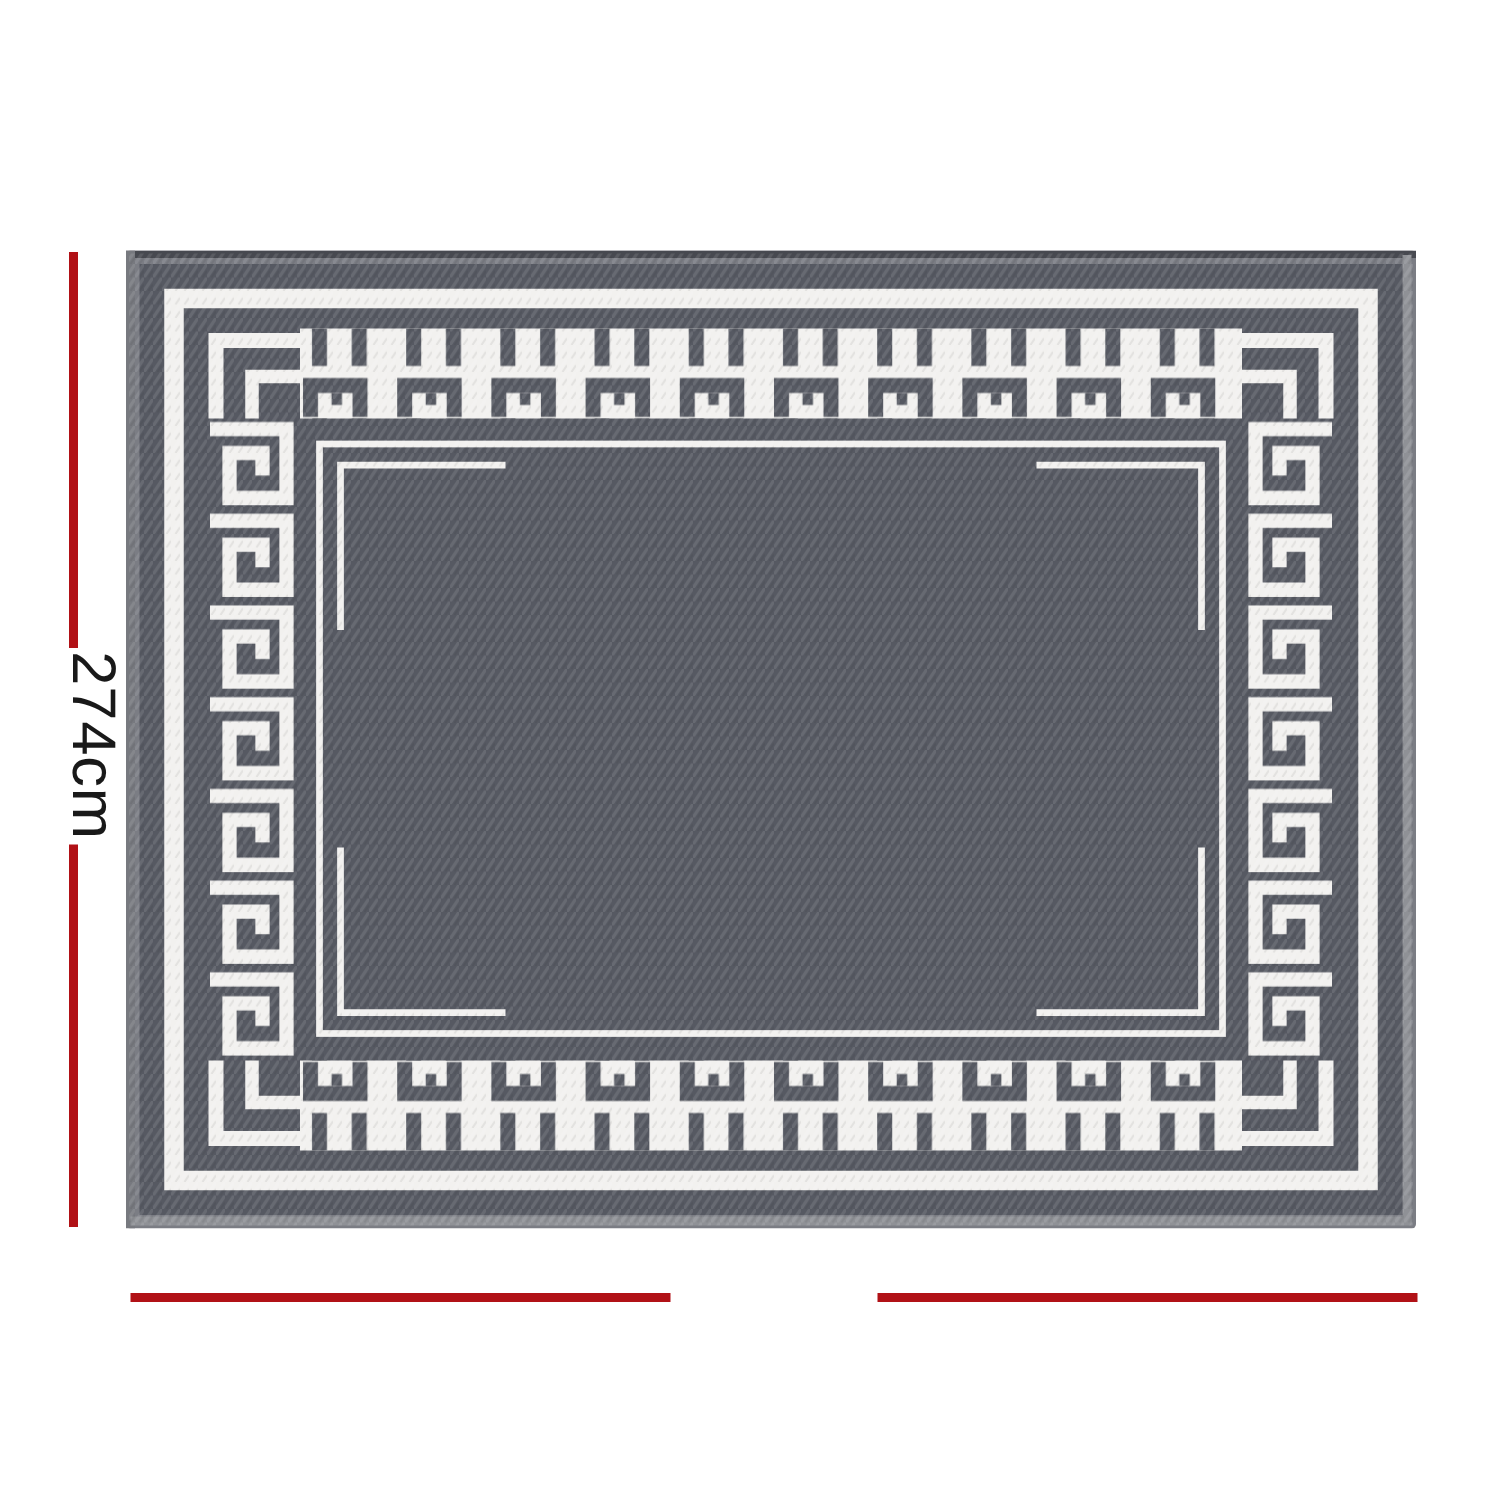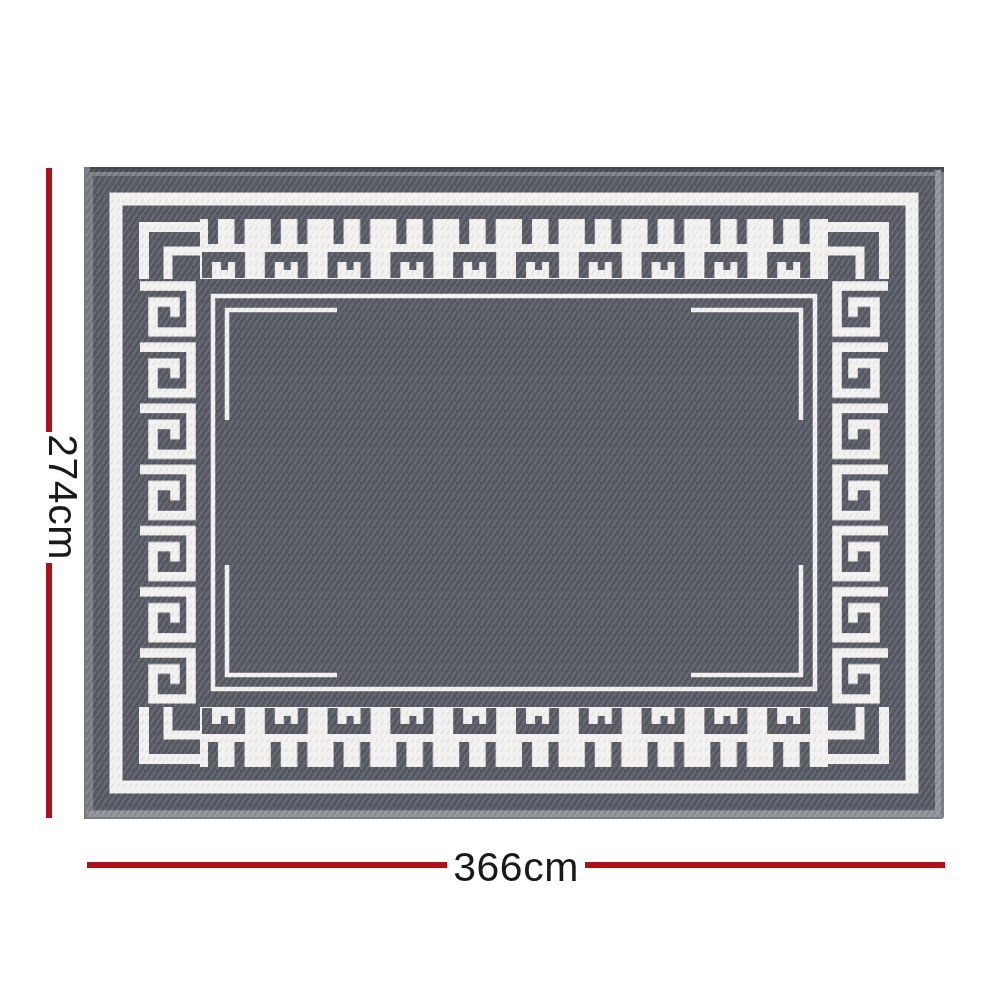--- a/index.html
+++ b/index.html
@@ -100,16 +100,15 @@
     </g>
 
     <rect x="2" y="2" width="856" height="648" fill="url(#twill)"></rect>
   </svg>
 
   <div class="dim-seg seg-v seg-v1"></div>
   <div class="dim-label label-h">274cm</div>
   <div class="dim-seg seg-v seg-v2"></div>
 
   <div class="dim-seg seg-h seg-h1"></div>
-  <div class="dim-label label-w">366cm</div>
   <div class="dim-seg seg-h seg-h2"></div>
 
 </div>
 
 </body></html>

